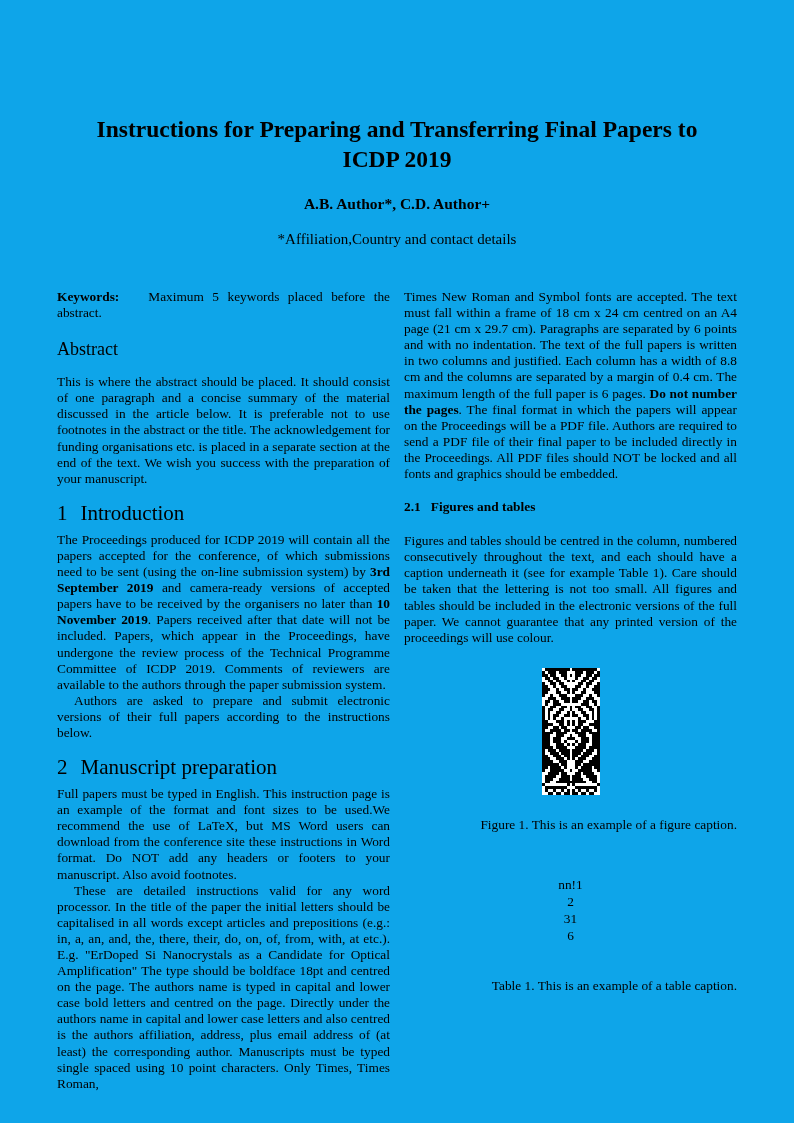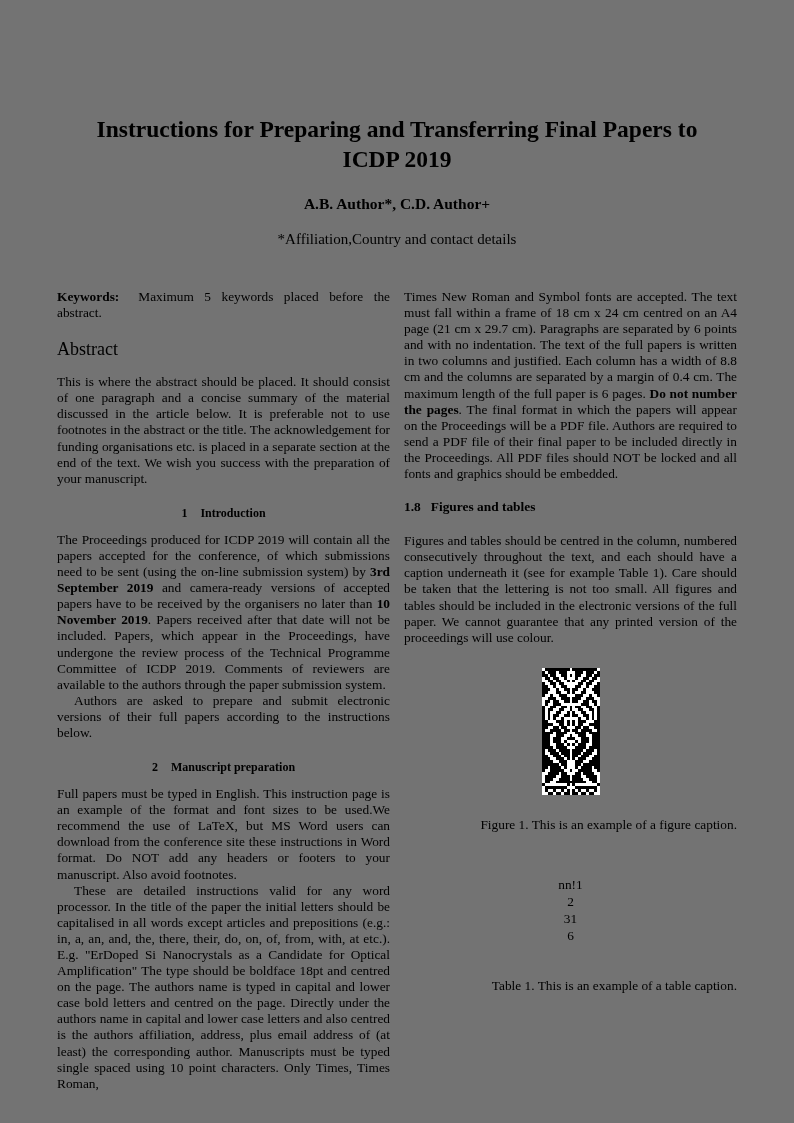--- a/index.html
+++ b/index.html
@@ -1,39 +1,39 @@
 <!DOCTYPE html>
 <html lang="en"><head>
 <meta charset="utf-8">
 <style>
   html,body { margin:0; padding:0; }
   body {
     width:794px; height:1123px; position:relative;
     background:#ffffff; color:#000000;
     font-family:"Liberation Serif","DejaVu Serif",serif;
   }
-  .page { position:absolute; inset:0; background:#737373; overflow:hidden; }
+  .page { position:absolute; inset:0; background:#0ea5e9; overflow:hidden; }
 
   .doc-header { position:absolute; top:114px; left:0; width:794px; text-align:center; }
   .title { font-size:23.5px; font-weight:bold; line-height:30px; margin:0; }
   .authors { margin-top:20px; font-size:15.5px; font-weight:bold; line-height:19px; }
   .affiliation { margin-top:17px; font-size:15px; line-height:19px; }
 
   .col {
     position:absolute; top:289px; width:333px;
     font-size:13.35px; line-height:16.1px; text-align:justify;
     hyphens:auto; -webkit-hyphens:auto;
   }
   .col-left  { left:57px; }
   .col-right { left:404px; }
 
   p { margin:0; }
-  .kw-label { font-weight:bold; margin-right:19px; }
+  .kw-label { font-weight:bold; margin-right:29px; }
   .h-abstract { font-size:18px; font-weight:normal; text-align:left; margin:18px 0 15px 0; line-height:20px; }
-  .h-section  { font-size:12px; font-weight:bold; text-align:center; margin:16px 0 9px 0; line-height:20px; }
+  .h-section  { font-size:21px; font-weight:normal; text-align:left; margin:16px 0 9px 0; line-height:20px; }
   .h-section .sec-num { margin-right:13px; }
   .h-subsection { font-size:13.4px; font-weight:bold; text-align:left; margin:17px 0 18px 0; line-height:16px; }
   .h-subsection .sub-num { margin-right:10px; }
   .indent { text-indent:17px; }
 
   .fig { margin:22px 0 0 0; text-align:center; }
   .fig-img { display:inline-block; width:58px; height:127px; }
   .caption { margin-top:18px; text-align:right; }
   .table-block { margin-top:43px; text-align:center; line-height:17px; }
   .table-caption { margin-top:34px; }
@@ -70,21 +70,21 @@
       <span class="sec-num">2</span><span>Manuscript preparation</span>
     </h2>
     <p>Full papers must be typed in English. This instruction page is an example of the format and font sizes to be used.We recommend the use of LaTeX, but MS Word users can download from the conference site these instructions in Word format. Do NOT add any headers or footers to your manuscript. Also avoid footnotes.</p>
     <p class="indent">These are detailed instructions valid for any word processor. In the title of the paper the initial letters should be capitalised in all words except articles and prepositions (e.g.: in, a, an, and, the, there, their, do, on, of, from, with, at etc.). E.g. "ErDoped Si Nanocrystals as a Candidate for Optical Amplification" The type should be boldface 18pt and centred on the page. The authors name is typed in capital and lower case bold letters and centred on the page. Directly under the authors name in capital and lower case letters and also centred is the authors affiliation, address, plus email address of (at least) the corresponding author. Manuscripts must be typed single spaced using 10 point characters. Only Times, Times Roman,</p>
   </div>
 
   <div class="col col-right">
     <p><span>Times New Roman and Symbol fonts are accepted. The text must fall within a frame of 18 cm x 24 cm centred on an A4 page (21 cm x 29.7 cm). Paragraphs are separated by 6 points and with no indentation. The text of the full papers is written in two columns and justified. Each column has a width of 8.8 cm and the columns are separated by a margin of 0.4 cm. The maximum length of the full paper is 6 pages. </span><b>Do not number the pages</b><span>. The final format in which the papers will appear on the Proceedings will be a PDF file. Authors are required to send a PDF file of their final paper to be included directly in the Proceedings. All PDF files should NOT be locked and all fonts and graphics should be embedded.</span></p>
 
     <h3 class="h-subsection">
-      <span class="sub-num">1.8</span><span>Figures and tables</span>
+      <span class="sub-num">2.1</span><span>Figures and tables</span>
     </h3>
     <p>Figures and tables should be centred in the column, numbered consecutively throughout the text, and each should have a caption underneath it (see for example Table 1). Care should be taken that the lettering is not too small. All figures and tables should be included in the electronic versions of the full paper. We cannot guarantee that any printed version of the proceedings will use colour.</p>
 
     <figure class="fig">
       <span class="fig-img" id="figure-image"><svg viewBox="0 0 21 44" width="58" height="127" preserveAspectRatio="none" style="shape-rendering: crispedges;">
             <rect x="0" y="0" width="21" height="44" fill="#000000"></rect>
             <rect x="0" y="0" width="1" height="1" fill="#ffffff"></rect>
             <rect x="10" y="0" width="1" height="1" fill="#ffffff"></rect>
             <rect x="20" y="0" width="1" height="1" fill="#ffffff"></rect>
             <rect x="1" y="1" width="1" height="1" fill="#ffffff"></rect>

